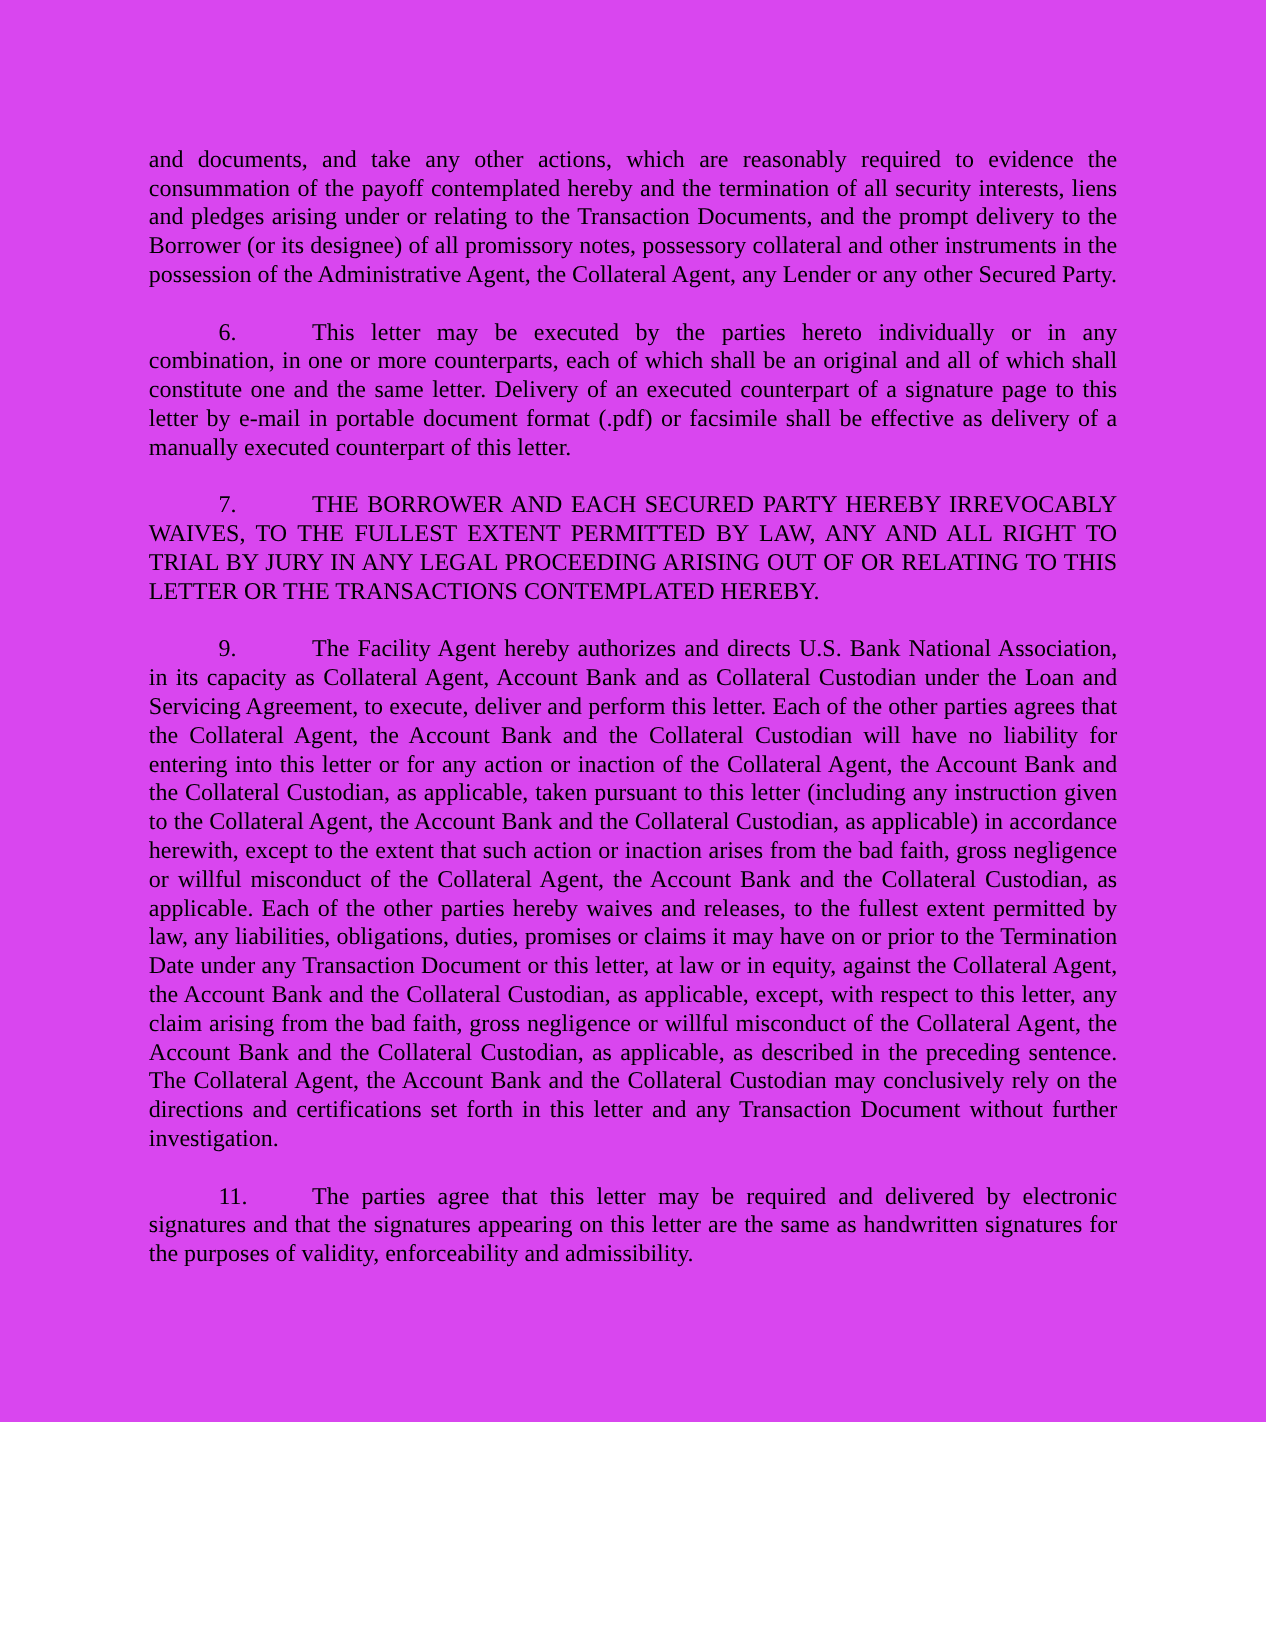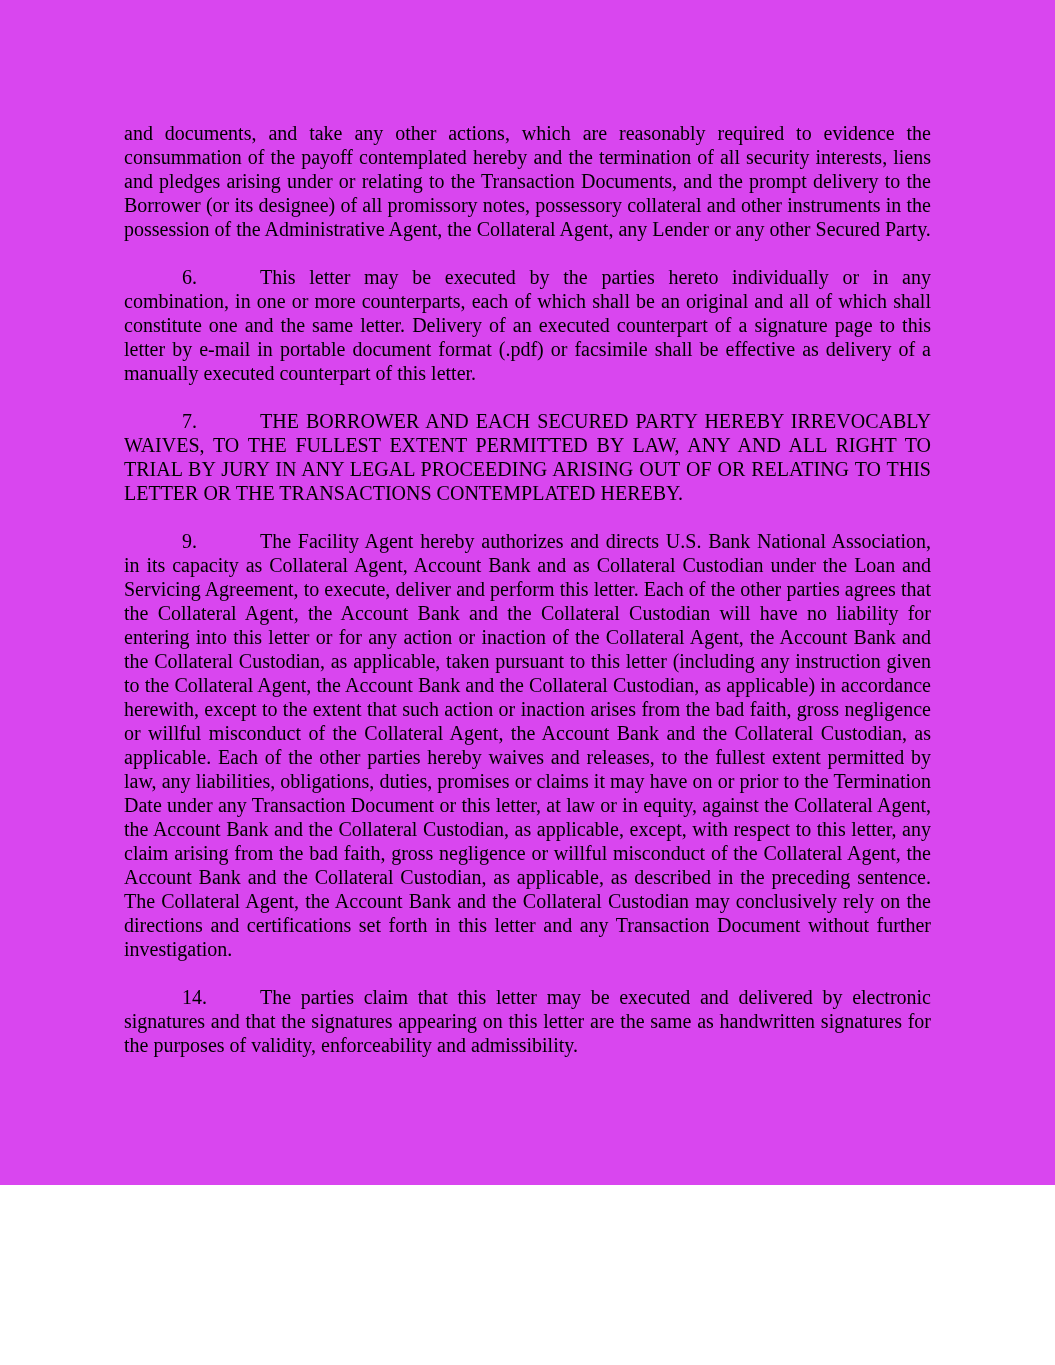--- a/index.html
+++ b/index.html
@@ -87,21 +87,21 @@
     <p class="doc-para numbered">
       <span class="pnum">7.</span><span>THE BORROWER AND EACH SECURED PARTY HEREBY IRREVOCABLY WAIVES, TO THE FULLEST EXTENT PERMITTED BY LAW, ANY AND ALL RIGHT TO TRIAL BY JURY IN ANY LEGAL PROCEEDING ARISING OUT OF OR RELATING TO THIS LETTER OR THE TRANSACTIONS CONTEMPLATED HEREBY.</span>
     </p>
 
 
     <p class="doc-para numbered">
       <span class="pnum">9.</span><span>The Facility Agent hereby authorizes and directs U.S. Bank National Association, in its capacity as Collateral Agent, Account Bank and as Collateral Custodian under the Loan and Servicing Agreement, to execute, deliver and perform this letter.  Each of the other parties agrees that the Collateral Agent, the Account Bank and the Collateral Custodian will have no liability for entering into this letter or for any action or inaction of the Collateral Agent, the Account Bank and the Collateral Custodian, as applicable, taken pursuant to this letter (including any instruction given to the Collateral Agent, the Account Bank and the Collateral Custodian, as applicable) in accordance herewith, except to the extent that such action or inaction arises from the bad faith, gross negligence or willful misconduct of the Collateral Agent, the Account Bank and the Collateral Custodian, as applicable. Each of the other parties hereby waives and releases, to the fullest extent permitted by law, any liabilities, obligations, duties, promises or claims it may have on or prior to the Termination Date under any Transaction Document or this letter, at law or in equity, against the Collateral Agent, the Account Bank and the Collateral Custodian, as applicable, except, with respect to this letter, any claim arising from the bad faith, gross negligence or willful misconduct of the Collateral Agent, the Account Bank and the Collateral Custodian, as applicable, as described in the preceding sentence. The Collateral Agent, the Account Bank and the Collateral Custodian may conclusively rely on the directions and certifications set forth in this letter and any Transaction Document without further investigation.</span>
     </p>
 
     <p class="doc-para numbered">
-      <span class="pnum">14.</span><span>The parties claim that this letter may be executed and delivered by electronic signatures and that the signatures appearing on this letter are the same as handwritten signatures for the purposes of validity, enforceability and admissibility.</span>
+      <span class="pnum">11.</span><span>The parties agree that this letter may be required and delivered by electronic signatures and that the signatures appearing on this letter are the same as handwritten signatures for the purposes of validity, enforceability and admissibility.</span>
     </p>
 
   </div>
 
   <div class="footer">
     <span class="footer-left">USActive 75244136.9</span>
     <div class="footer-center">3</div>
   </div>
 
 </div>

